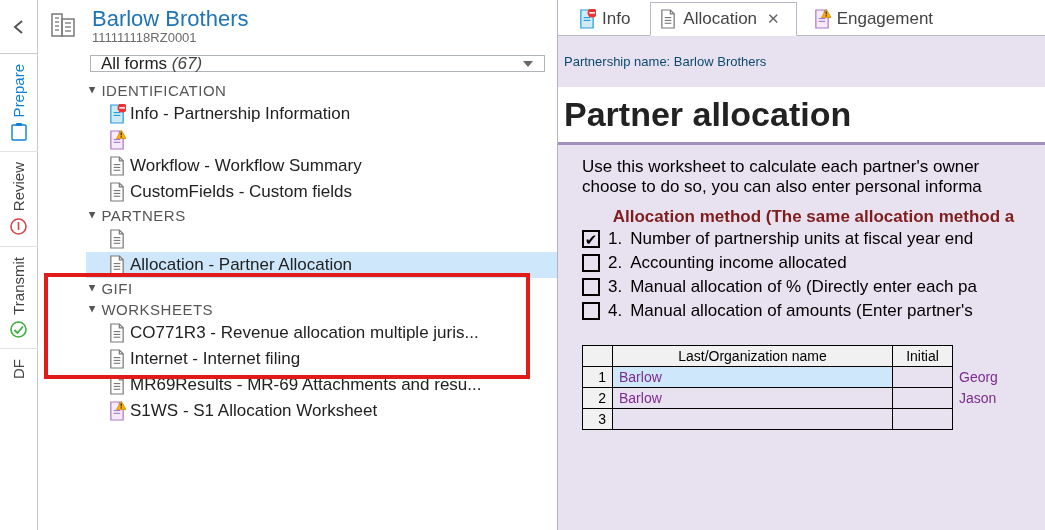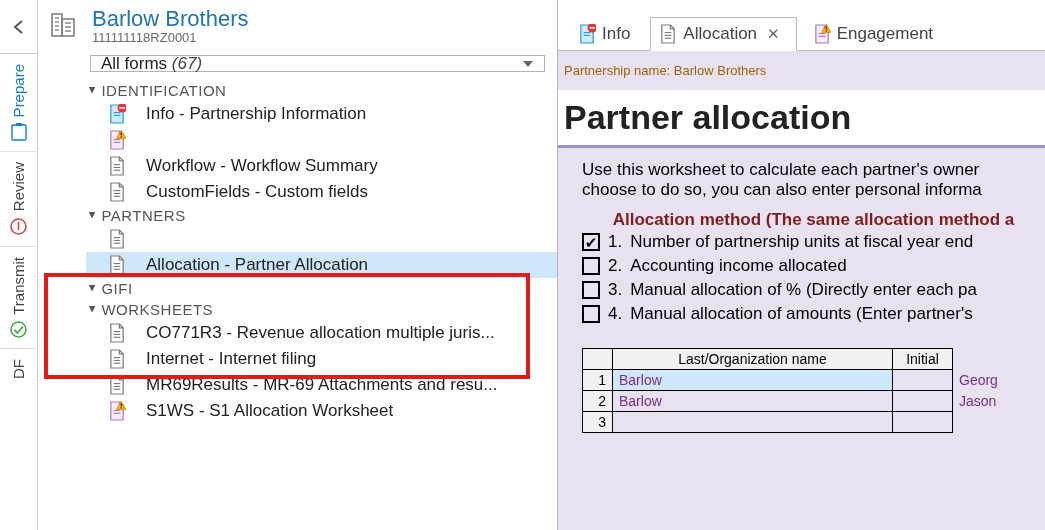--- a/index.html
+++ b/index.html
@@ -20,36 +20,36 @@
   .header-title { font-size:22px; color:#1e74b6; }
   .header-sub { font-size:13px; color:#6b6b6b; margin-top:-2px; }
   .header-block { display:flex; flex-direction:column; }
 
   .forms-dd { margin:6px 12px 8px 52px; border:1px solid #aeb4b8; height:17px; display:flex; align-items:center; justify-content:space-between; padding:0 10px; font-size:17px; color:#222; }
   .forms-dd .count { font-style:italic; color:#444; }
 
   .tree { flex:1; overflow:auto; padding-left:48px; }
   .group-hdr { font-size:15px; color:#555; letter-spacing:0.5px; display:flex; align-items:center; gap:4px; padding:2px 0; }
   .tri { font-size:11px; color:#555; display:inline-block; }
-  .tree-item { display:flex; align-items:center; gap:20px; padding:3px 4px 3px 22px; font-size:17px; color:#222; cursor:pointer; position:relative; }
+  .tree-item { display:flex; align-items:center; gap:4px; padding:3px 4px 3px 22px; font-size:17px; color:#222; cursor:pointer; position:relative; }
   .tree-item.selected { background:#cfe7fb; }
   .tree-item .doc-icn { width:18px; height:20px; flex-shrink:0; }
   .tree-item .lbl { white-space:nowrap; overflow:hidden; text-overflow:ellipsis; }
 
   .highlight-box { position:absolute; border:4px solid #e21a1a; pointer-events:none; }
 
   
   .right { flex:1; display:flex; flex-direction:column; overflow:hidden; }
-  .tabbar { height:51px; display:flex; align-items:flex-end; padding:6px 6px 0 12px; gap:8px; border-bottom:1px solid #bcb6c7; }
+  .tabbar { height:36px; display:flex; align-items:flex-end; padding:6px 6px 0 12px; gap:8px; border-bottom:1px solid #bcb6c7; }
   .tab { display:flex; align-items:center; gap:6px; padding:6px 12px 6px 8px; font-size:17px; color:#444; cursor:pointer; }
   .tab.active { border:1px solid #bcb6c7; border-bottom:1px solid #fff; background:#fff; position:relative; top:1px; }
   .tab-close { font-size:15px; color:#666; padding:0 4px; }
 
   .doc-area { flex:1; background:#e8e1ef; overflow:hidden; }
-  .doc-meta { font-size:13px; padding:12px 6px; color:#a16207; }
+  .doc-meta { font-size:13px; padding:18px 6px; color:#0c4a6e; }
   .doc-page { background:#fff; margin:0 0 0 0; padding:0; }
   .doc-title { font-size:34px; font-weight:bold; padding:8px 0 8px 6px; }
   .doc-sep { height:3px; background:#a390bf; }
   .doc-body { padding:12px 0 0 24px; font-size:17px; color:#000; }
   .alloc-hdr { color:#7f1d1d; font-weight:bold; margin-top:10px;text-align:center; }
   .chk-row { display:flex; align-items:center; gap:8px; padding:2px 0; font-size:17px; }
   .chk { width:18px; height:18px; border:2px solid #000; display:inline-flex; align-items:center; justify-content:center; flex-shrink:0; }
   .chk.checked::after { content:"✔"; font-size:15px; line-height:1; }
 
   

